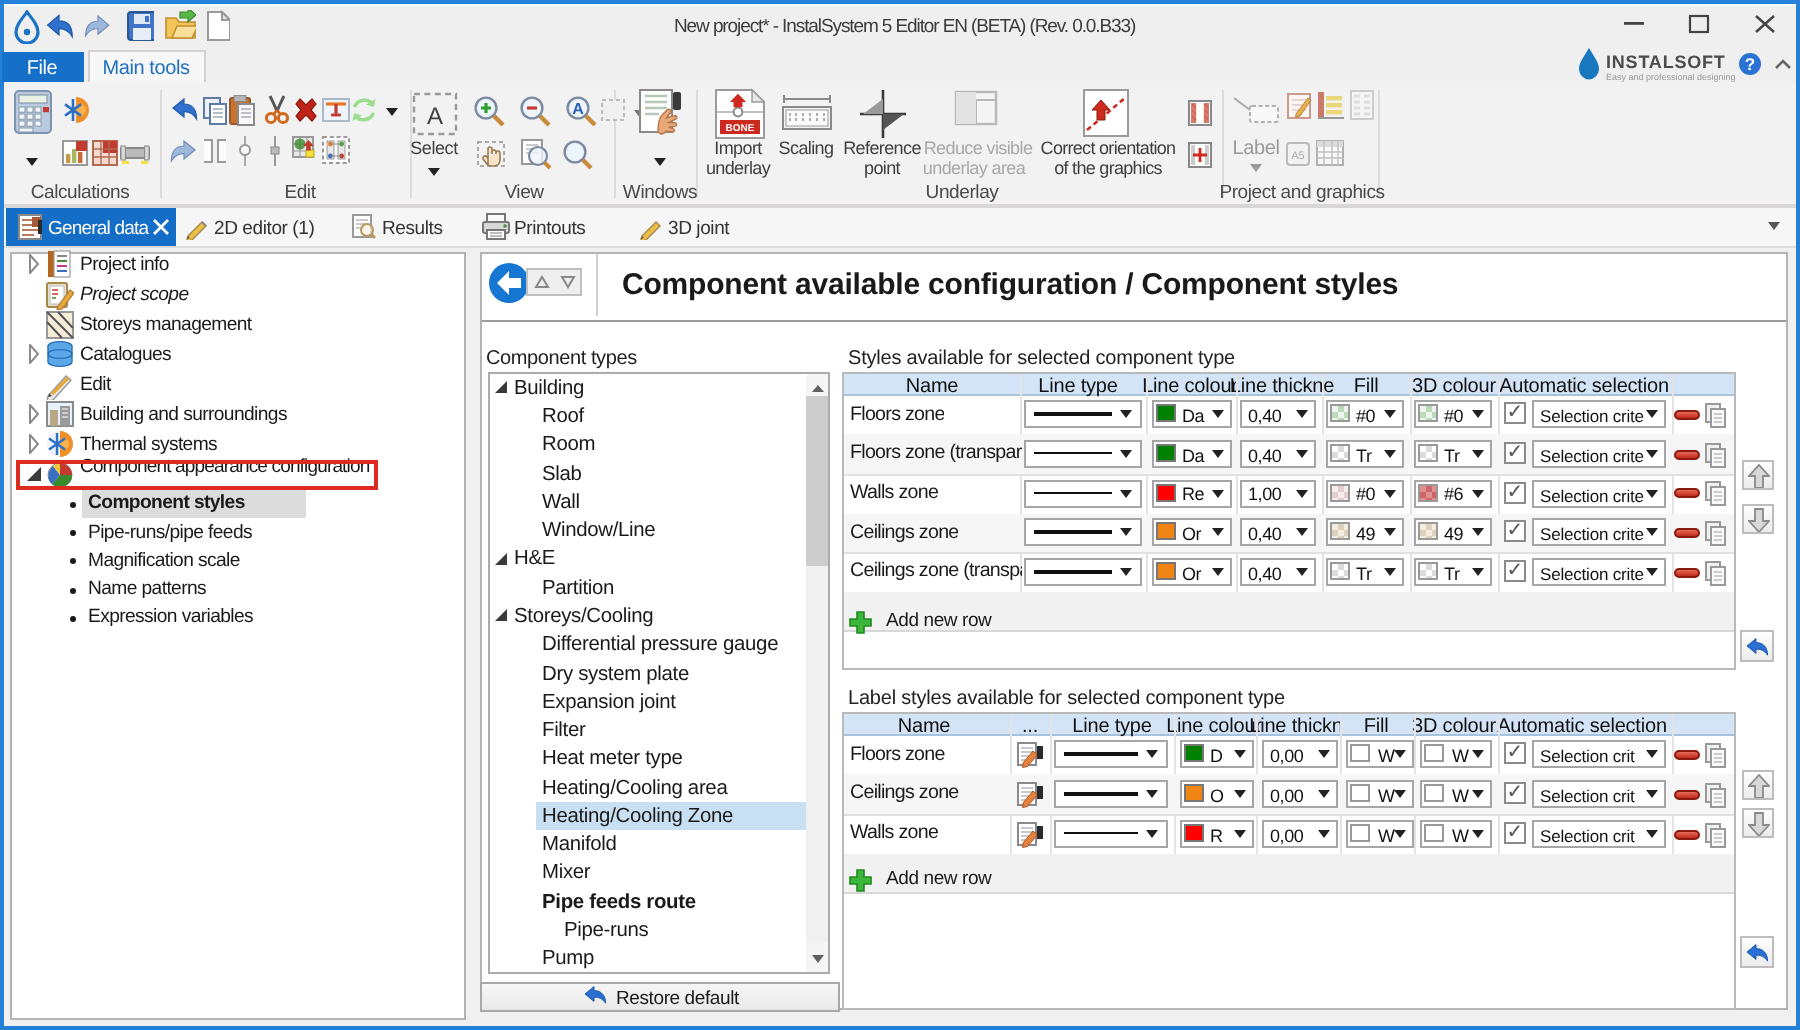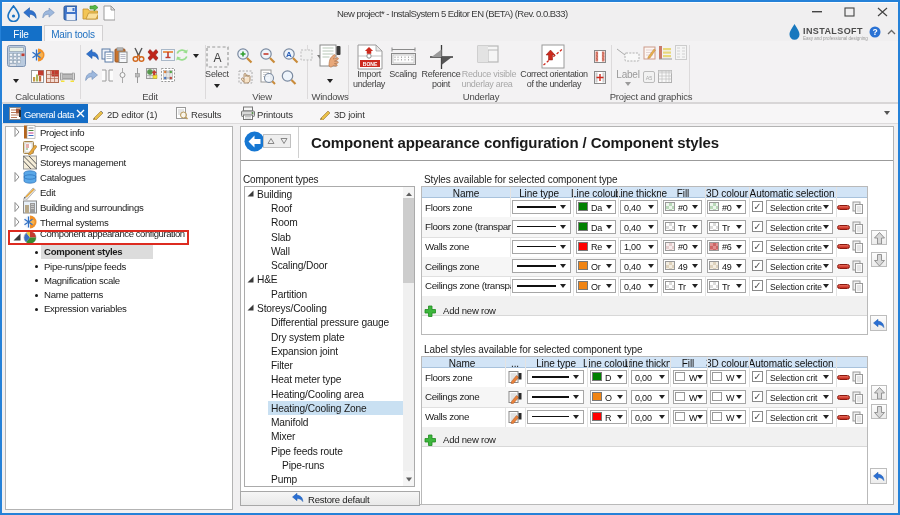--- a/index.html
+++ b/index.html
@@ -283,21 +283,21 @@
     <path d="M6 3 v7 M2.5 6.5 h7" stroke="#cc2a1e" stroke-width="1.4"></path>
   </svg>
 <div class="a" style="left:369px;top:69px;font-size:9px;color:#3f3f3f;font-weight:normal;white-space:nowrap;letter-spacing:-0.3px;line-height:10.8px;transform:translateX(-50%);">Import</div>
 <div class="a" style="left:369px;top:79px;font-size:9px;color:#3f3f3f;font-weight:normal;white-space:nowrap;letter-spacing:-0.3px;line-height:10.8px;transform:translateX(-50%);">underlay</div>
 <div class="a" style="left:403px;top:69px;font-size:9px;color:#3f3f3f;font-weight:normal;white-space:nowrap;letter-spacing:-0.3px;line-height:10.8px;transform:translateX(-50%);">Scaling</div>
 <div class="a" style="left:441px;top:69px;font-size:9px;color:#3f3f3f;font-weight:normal;white-space:nowrap;letter-spacing:-0.3px;line-height:10.8px;transform:translateX(-50%);">Reference</div>
 <div class="a" style="left:441px;top:79px;font-size:9px;color:#3f3f3f;font-weight:normal;white-space:nowrap;letter-spacing:-0.3px;line-height:10.8px;transform:translateX(-50%);">point</div>
 <div class="a" style="left:489px;top:69px;font-size:9px;color:#a8a8a8;font-weight:normal;white-space:nowrap;letter-spacing:-0.3px;line-height:10.8px;transform:translateX(-50%);">Reduce visible</div>
 <div class="a" style="left:487px;top:79px;font-size:9px;color:#a8a8a8;font-weight:normal;white-space:nowrap;letter-spacing:-0.3px;line-height:10.8px;transform:translateX(-50%);">underlay area</div>
 <div class="a" style="left:554px;top:69px;font-size:9px;color:#3f3f3f;font-weight:normal;white-space:nowrap;letter-spacing:-0.35px;line-height:10.8px;transform:translateX(-50%);">Correct orientation</div>
-<div class="a" style="left:554px;top:79px;font-size:9px;color:#3f3f3f;font-weight:normal;white-space:nowrap;letter-spacing:-0.35px;line-height:10.8px;transform:translateX(-50%);">of the underlay</div>
+<div class="a" style="left:554px;top:79px;font-size:9px;color:#3f3f3f;font-weight:normal;white-space:nowrap;letter-spacing:-0.35px;line-height:10.8px;transform:translateX(-50%);">of the graphics</div>
 <svg class="a" style="left:616px;top:48px" width="25" height="14" viewBox="0 0 25 14">
     <path d="M1 1 L9 7" stroke="#aaa"></path>
     <rect x="9" y="5" width="14" height="8" rx="1" fill="#f8f8f8" stroke="#b0b0b0" stroke-dasharray="2 1.3"></rect>
   </svg>
 <svg class="a" style="left:643px;top:45px" width="13" height="15" viewBox="0 0 13 15">
     <rect x="1" y="2" width="11" height="12" fill="#fdf6f2" stroke="#cc9a8a"></rect>
     <path d="M3 5 h7 M3 7.5 h7 M3 10 h7" stroke="#dcc" stroke-width="0.8"></path>
     <path d="M5 12 L11 4 l1.5 1 L7 13 l-2.2 0.6 Z" fill="#e8b048" stroke="#b8834a" stroke-width="0.5"></path>
   </svg>
 <svg class="a" style="left:658px;top:45px" width="14" height="15" viewBox="0 0 14 15">
@@ -376,21 +376,21 @@
     <path d="M5.5 10.5 h5" stroke="#3a6fc4" stroke-width="1"></path>
   </svg>
 <div class="a" style="left:40px;top:126.5px;font-size:9.6px;color:#1a1a1a;font-weight:normal;white-space:nowrap;letter-spacing:-0.3px;line-height:11.5px;">Project info</div>
 <svg class="a" style="left:23px;top:140px" width="14" height="15" viewBox="0 0 14 15">
     <rect x="0.5" y="1.5" width="10" height="12" rx="1" fill="#e8e0d0" stroke="#a8874a"></rect>
     <rect x="2" y="3" width="7" height="9" fill="#fff" stroke="#bbb" stroke-width="0.5"></rect>
     <path d="M3 5 h3 M3 7 h3" stroke="#c43a2e" stroke-width="0.8"></path>
     <path d="M3 9 h2" stroke="#4a8a3a" stroke-width="0.8"></path>
     <path d="M6 13 L12 5 l2 1.5 -6 8 -2.5 0.5 Z" fill="#e8a838" stroke="#a8783a" stroke-width="0.6"></path>
   </svg>
-<div class="a" style="left:40px;top:141.5px;font-size:9.6px;color:#1a1a1a;font-weight:normal;white-space:nowrap;letter-spacing:-0.3px;line-height:11.5px;">Project scope</div>
+<div class="a" style="left:40px;top:141.5px;font-size:9.6px;color:#1a1a1a;font-weight:normal;white-space:nowrap;letter-spacing:-0.3px;line-height:11.5px;font-style:italic;">Project scope</div>
 <svg class="a" style="left:23px;top:155px" width="14" height="15" viewBox="0 0 14 15">
     <rect x="0.5" y="1" width="13" height="13" fill="#f5edd8" stroke="#999"></rect>
     <path d="M0.5 1 L13.5 14 M0.5 6 L8 14 M6 1 L13.5 9" stroke="#555" stroke-width="1"></path>
   </svg>
 <div class="a" style="left:40px;top:156.5px;font-size:9.6px;color:#1a1a1a;font-weight:normal;white-space:nowrap;letter-spacing:-0.3px;line-height:11.5px;">Storeys management</div>
 <svg class="a" style="left:14px;top:172px" width="6" height="10" viewBox="0 0 6 10">
     <path d="M1 0.5 L5 5 L1 9.5 Z" fill="#fff" stroke="#8a8a8a"></path>
   </svg>
 <svg class="a" style="left:23px;top:170px" width="14" height="15" viewBox="0 0 14 15">
     <ellipse cx="7" cy="3" rx="6" ry="2.2" fill="#5aa8e8" stroke="#2a6fb8" stroke-width="0.7"></ellipse>
@@ -452,21 +452,21 @@
     <path d="M10.5 4.5 L4.5 10.5 L10.5 16.5 V13 H16.5 V8 H10.5 Z" fill="#fff"></path>
   </svg>
 <div class="a" style="left:263px;top:134px;width:28px;height:14px;background:#eeeeee;border:1px solid #c0c0c0"></div>
 <svg class="a" style="left:267px;top:137px" width="8" height="8" viewBox="0 0 8 8">
     <path d="M1 6.5 L4 1.5 L7 6.5 Z" fill="none" stroke="#888" stroke-width="1"></path>
   </svg>
 <svg class="a" style="left:280px;top:137px" width="8" height="8" viewBox="0 0 8 8">
     <path d="M1 1.5 L4 6.5 L7 1.5 Z" fill="none" stroke="#888" stroke-width="1"></path>
   </svg>
 <div class="a" style="left:298px;top:127px;width:1px;height:31px;background:#d0d0d0"></div>
-<div class="a" style="left:311px;top:133.5px;font-size:15px;color:#1a1a1a;font-weight:bold;white-space:nowrap;letter-spacing:-0.1px;line-height:18.0px;">Component appearance configuration / Component styles</div>
+<div class="a" style="left:311px;top:133.5px;font-size:15px;color:#1a1a1a;font-weight:bold;white-space:nowrap;letter-spacing:-0.1px;line-height:18.0px;">Component available configuration / Component styles</div>
 <div class="a" style="left:241px;top:159.5px;width:652px;height:1px;background:#9b9b9b"></div>
 <div class="a" style="left:243px;top:174px;font-size:10px;color:#222;font-weight:normal;white-space:nowrap;letter-spacing:-0.2px;line-height:12.0px;">Component types</div>
 <div class="a" style="left:424px;top:174px;font-size:10px;color:#222;font-weight:normal;white-space:nowrap;letter-spacing:-0.1px;line-height:12.0px;">Styles available for selected component type</div>
 <div class="a" style="left:424px;top:343.5px;font-size:10px;color:#222;font-weight:normal;white-space:nowrap;letter-spacing:-0.1px;line-height:12.0px;">Label styles available for selected component type</div>
 <div class="a" style="left:244px;top:186px;width:171px;height:301px;background:#fff;border:1px solid #ababab"></div>
 <div class="a" style="left:403px;top:187px;width:11px;height:299px;background:#f0f0f0"></div>
 <div class="a" style="left:403px;top:187px;width:11px;height:15px;background:#f5f5f5"></div>
 <svg class="a" style="left:406px;top:192px" width="6" height="5" viewBox="0 0 6 5">
     <path d="M0 4 L3 0.5 L6 4 Z" fill="#606060"></path>
   </svg>
@@ -476,41 +476,41 @@
     <path d="M0 0.5 L3 4.5 L6 0.5 Z" fill="#606060"></path>
   </svg>
 <svg class="a" style="left:247px;top:190.3px" width="7" height="7" viewBox="0 0 7 7">
     <path d="M6.5 0.5 V6.5 H0.5 Z" fill="#3a3a3a"></path>
   </svg>
 <div class="a" style="left:257px;top:188.8px;font-size:10.2px;color:#1a1a1a;font-weight:normal;white-space:nowrap;letter-spacing:-0.15px;line-height:12.2px;">Building</div>
 <div class="a" style="left:271px;top:203.07000000000002px;font-size:10.2px;color:#1a1a1a;font-weight:normal;white-space:nowrap;letter-spacing:-0.15px;line-height:12.2px;">Roof</div>
 <div class="a" style="left:271px;top:217.34px;font-size:10.2px;color:#1a1a1a;font-weight:normal;white-space:nowrap;letter-spacing:-0.15px;line-height:12.2px;">Room</div>
 <div class="a" style="left:271px;top:231.61px;font-size:10.2px;color:#1a1a1a;font-weight:normal;white-space:nowrap;letter-spacing:-0.15px;line-height:12.2px;">Slab</div>
 <div class="a" style="left:271px;top:245.88px;font-size:10.2px;color:#1a1a1a;font-weight:normal;white-space:nowrap;letter-spacing:-0.15px;line-height:12.2px;">Wall</div>
-<div class="a" style="left:271px;top:260.15px;font-size:10.2px;color:#1a1a1a;font-weight:normal;white-space:nowrap;letter-spacing:-0.15px;line-height:12.2px;">Scaling/Door</div>
+<div class="a" style="left:271px;top:260.15px;font-size:10.2px;color:#1a1a1a;font-weight:normal;white-space:nowrap;letter-spacing:-0.15px;line-height:12.2px;">Window/Line</div>
 <svg class="a" style="left:247px;top:275.92px" width="7" height="7" viewBox="0 0 7 7">
     <path d="M6.5 0.5 V6.5 H0.5 Z" fill="#3a3a3a"></path>
   </svg>
 <div class="a" style="left:257px;top:274.42px;font-size:10.2px;color:#1a1a1a;font-weight:normal;white-space:nowrap;letter-spacing:-0.15px;line-height:12.2px;">H&amp;E</div>
 <div class="a" style="left:271px;top:288.69px;font-size:10.2px;color:#1a1a1a;font-weight:normal;white-space:nowrap;letter-spacing:-0.15px;line-height:12.2px;">Partition</div>
 <svg class="a" style="left:247px;top:304.46000000000004px" width="7" height="7" viewBox="0 0 7 7">
     <path d="M6.5 0.5 V6.5 H0.5 Z" fill="#3a3a3a"></path>
   </svg>
 <div class="a" style="left:257px;top:302.96000000000004px;font-size:10.2px;color:#1a1a1a;font-weight:normal;white-space:nowrap;letter-spacing:-0.15px;line-height:12.2px;">Storeys/Cooling</div>
 <div class="a" style="left:271px;top:317.23px;font-size:10.2px;color:#1a1a1a;font-weight:normal;white-space:nowrap;letter-spacing:-0.15px;line-height:12.2px;">Differential pressure gauge</div>
 <div class="a" style="left:271px;top:331.5px;font-size:10.2px;color:#1a1a1a;font-weight:normal;white-space:nowrap;letter-spacing:-0.15px;line-height:12.2px;">Dry system plate</div>
 <div class="a" style="left:271px;top:345.77px;font-size:10.2px;color:#1a1a1a;font-weight:normal;white-space:nowrap;letter-spacing:-0.15px;line-height:12.2px;">Expansion joint</div>
 <div class="a" style="left:271px;top:360.04px;font-size:10.2px;color:#1a1a1a;font-weight:normal;white-space:nowrap;letter-spacing:-0.15px;line-height:12.2px;">Filter</div>
 <div class="a" style="left:271px;top:374.31px;font-size:10.2px;color:#1a1a1a;font-weight:normal;white-space:nowrap;letter-spacing:-0.15px;line-height:12.2px;">Heat meter type</div>
 <div class="a" style="left:271px;top:388.58000000000004px;font-size:10.2px;color:#1a1a1a;font-weight:normal;white-space:nowrap;letter-spacing:-0.15px;line-height:12.2px;">Heating/Cooling area</div>
 <div class="a" style="left:268px;top:401.4px;width:135px;height:14px;background:#c9e0f2"></div>
 <div class="a" style="left:271px;top:402.85px;font-size:10.2px;color:#1a1a1a;font-weight:normal;white-space:nowrap;letter-spacing:-0.15px;line-height:12.2px;">Heating/Cooling Zone</div>
 <div class="a" style="left:271px;top:417.12px;font-size:10.2px;color:#1a1a1a;font-weight:normal;white-space:nowrap;letter-spacing:-0.15px;line-height:12.2px;">Manifold</div>
 <div class="a" style="left:271px;top:431.39px;font-size:10.2px;color:#1a1a1a;font-weight:normal;white-space:nowrap;letter-spacing:-0.15px;line-height:12.2px;">Mixer</div>
-<div class="a" style="left:271px;top:445.66px;font-size:10.2px;color:#1a1a1a;font-weight:normal;white-space:nowrap;letter-spacing:-0.15px;line-height:12.2px;">Pipe feeds route</div>
+<div class="a" style="left:271px;top:445.66px;font-size:10.2px;color:#1a1a1a;font-weight:bold;white-space:nowrap;letter-spacing:-0.15px;line-height:12.2px;">Pipe feeds route</div>
 <div class="a" style="left:282px;top:459.93px;font-size:10.2px;color:#1a1a1a;font-weight:normal;white-space:nowrap;letter-spacing:-0.15px;line-height:12.2px;">Pipe-runs</div>
 <div class="a" style="left:271px;top:474.2px;font-size:10.2px;color:#1a1a1a;font-weight:normal;white-space:nowrap;letter-spacing:-0.15px;line-height:12.2px;">Pump</div>
 <div class="a" style="left:240px;top:491px;width:180px;height:14.5px;background:linear-gradient(#f6f6f6,#e9e9e9);border:1px solid #a8a8a8"></div>
 <svg class="a" style="left:291px;top:492px" width="13" height="11" viewBox="0 0 13 11">
     <path d="M1.5 5 L6 1.3 V3.3 C9.5 3.3 11.8 5.6 11.8 9.6 C10.3 7.2 8.3 6.5 6 6.6 V8.7 Z" fill="#2a6fd4" stroke="#1d59a8" stroke-width="0.5"></path>
   </svg>
 <div class="a" style="left:308px;top:494px;font-size:9.5px;color:#1a1a1a;font-weight:normal;white-space:nowrap;letter-spacing:-0.2px;line-height:11.4px;">Restore default</div>
 <div class="a" style="left:421px;top:186px;width:447px;height:149px;background:#fff;border:1px solid #b9b9b9"></div>
 <div class="a" style="left:422px;top:187px;width:445px;height:10.5px;background:#d2e4f6;border-bottom:1px solid #a8c2dc"></div>
 <div class="a" style="left:466px;top:187.5px;font-size:10px;color:#111;font-weight:normal;white-space:nowrap;letter-spacing:-0.1px;line-height:12.0px;transform:translateX(-50%);">Name</div>

